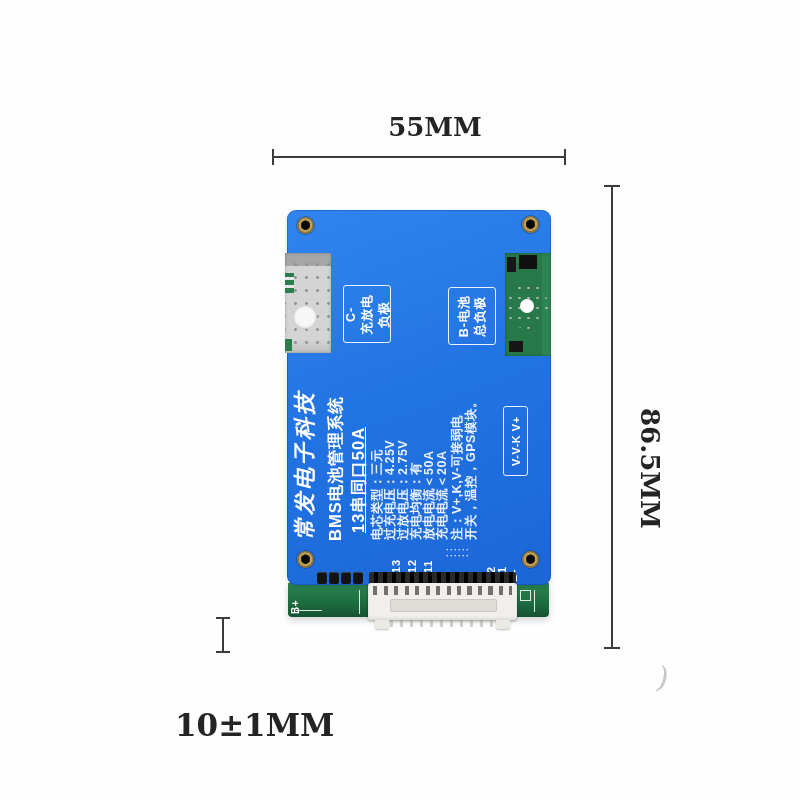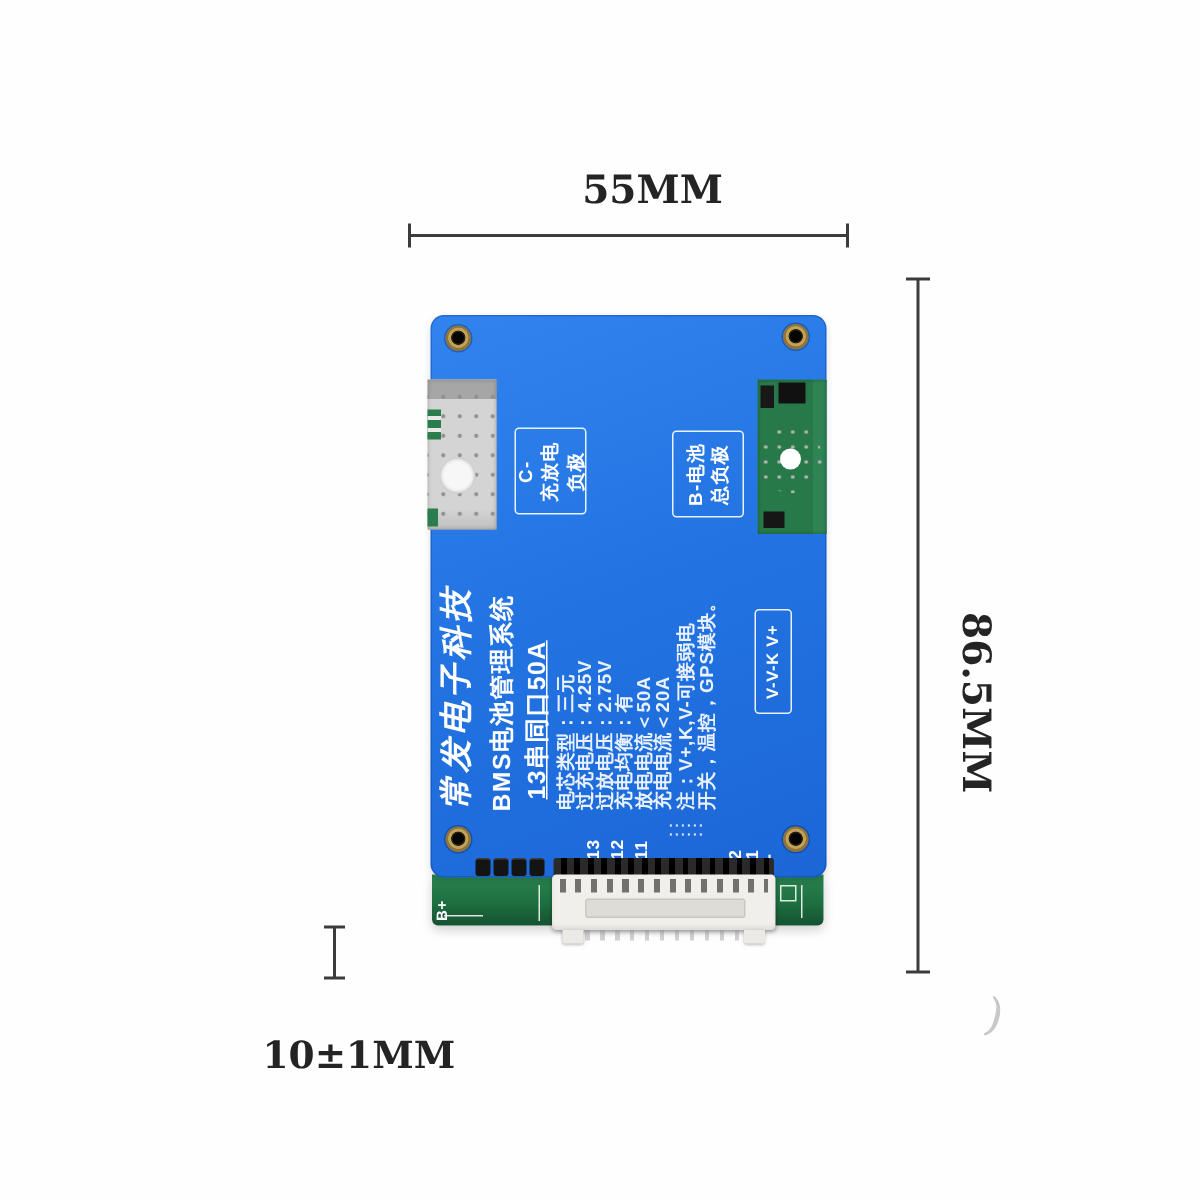--- a/index.html
+++ b/index.html
@@ -42,21 +42,21 @@
   <div class="dim-line" style="left:564px;top:149px;width:2px;height:16px;"></div>
 
   <div class="dim-line" style="left:611px;top:186px;width:2px;height:462px;"></div>
   <div class="dim-line" style="left:604px;top:185px;width:16px;height:2px;"></div>
   <div class="dim-line" style="left:604px;top:647px;width:16px;height:2px;"></div>
   <div class="dim-label rot-cw" style="left:665px;top:408px;">86.5MM</div>
 
   <div class="dim-line" style="left:222px;top:618px;width:2px;height:34px;"></div>
   <div class="dim-line" style="left:216px;top:617px;width:14px;height:2px;"></div>
   <div class="dim-line" style="left:216px;top:651px;width:14px;height:2px;"></div>
-  <div class="dim-label" style="left:175px;top:689px;width:125px;font-size:25px;">10±1MM</div>
+  <div class="dim-label" style="left:175px;top:707px;width:125px;font-size:31px;">10±1MM</div>
 
   <div style="position:absolute;left:657px;top:660px;font-size:30px;color:#c8c8c8;transform:rotate(14deg);font-family:'DejaVu Serif',serif;">)</div>
 
   <div style="position:absolute;left:288px;top:583px;width:261px;height:34px;border-radius:0 0 4px 4px;
               background:linear-gradient(180deg,#2a8450 0%,#1e6f40 55%,#155231 100%);
               box-shadow:0 3px 7px rgba(0,0,0,0.18);z-index:1;"></div>
   <div class="vtext pinlab" style="left:290px;top:614px;font-size:10px;z-index:2;">B+</div>
   <div class="silk" style="left:296px;top:610px;width:26px;height:1px;z-index:2;"></div>
   <div class="silk" style="left:359px;top:590px;width:1px;height:24px;z-index:2;"></div>
   <div style="position:absolute;left:520px;top:590px;width:9px;height:9px;border:1px solid rgba(255,255,255,0.85);z-index:2;"></div>

